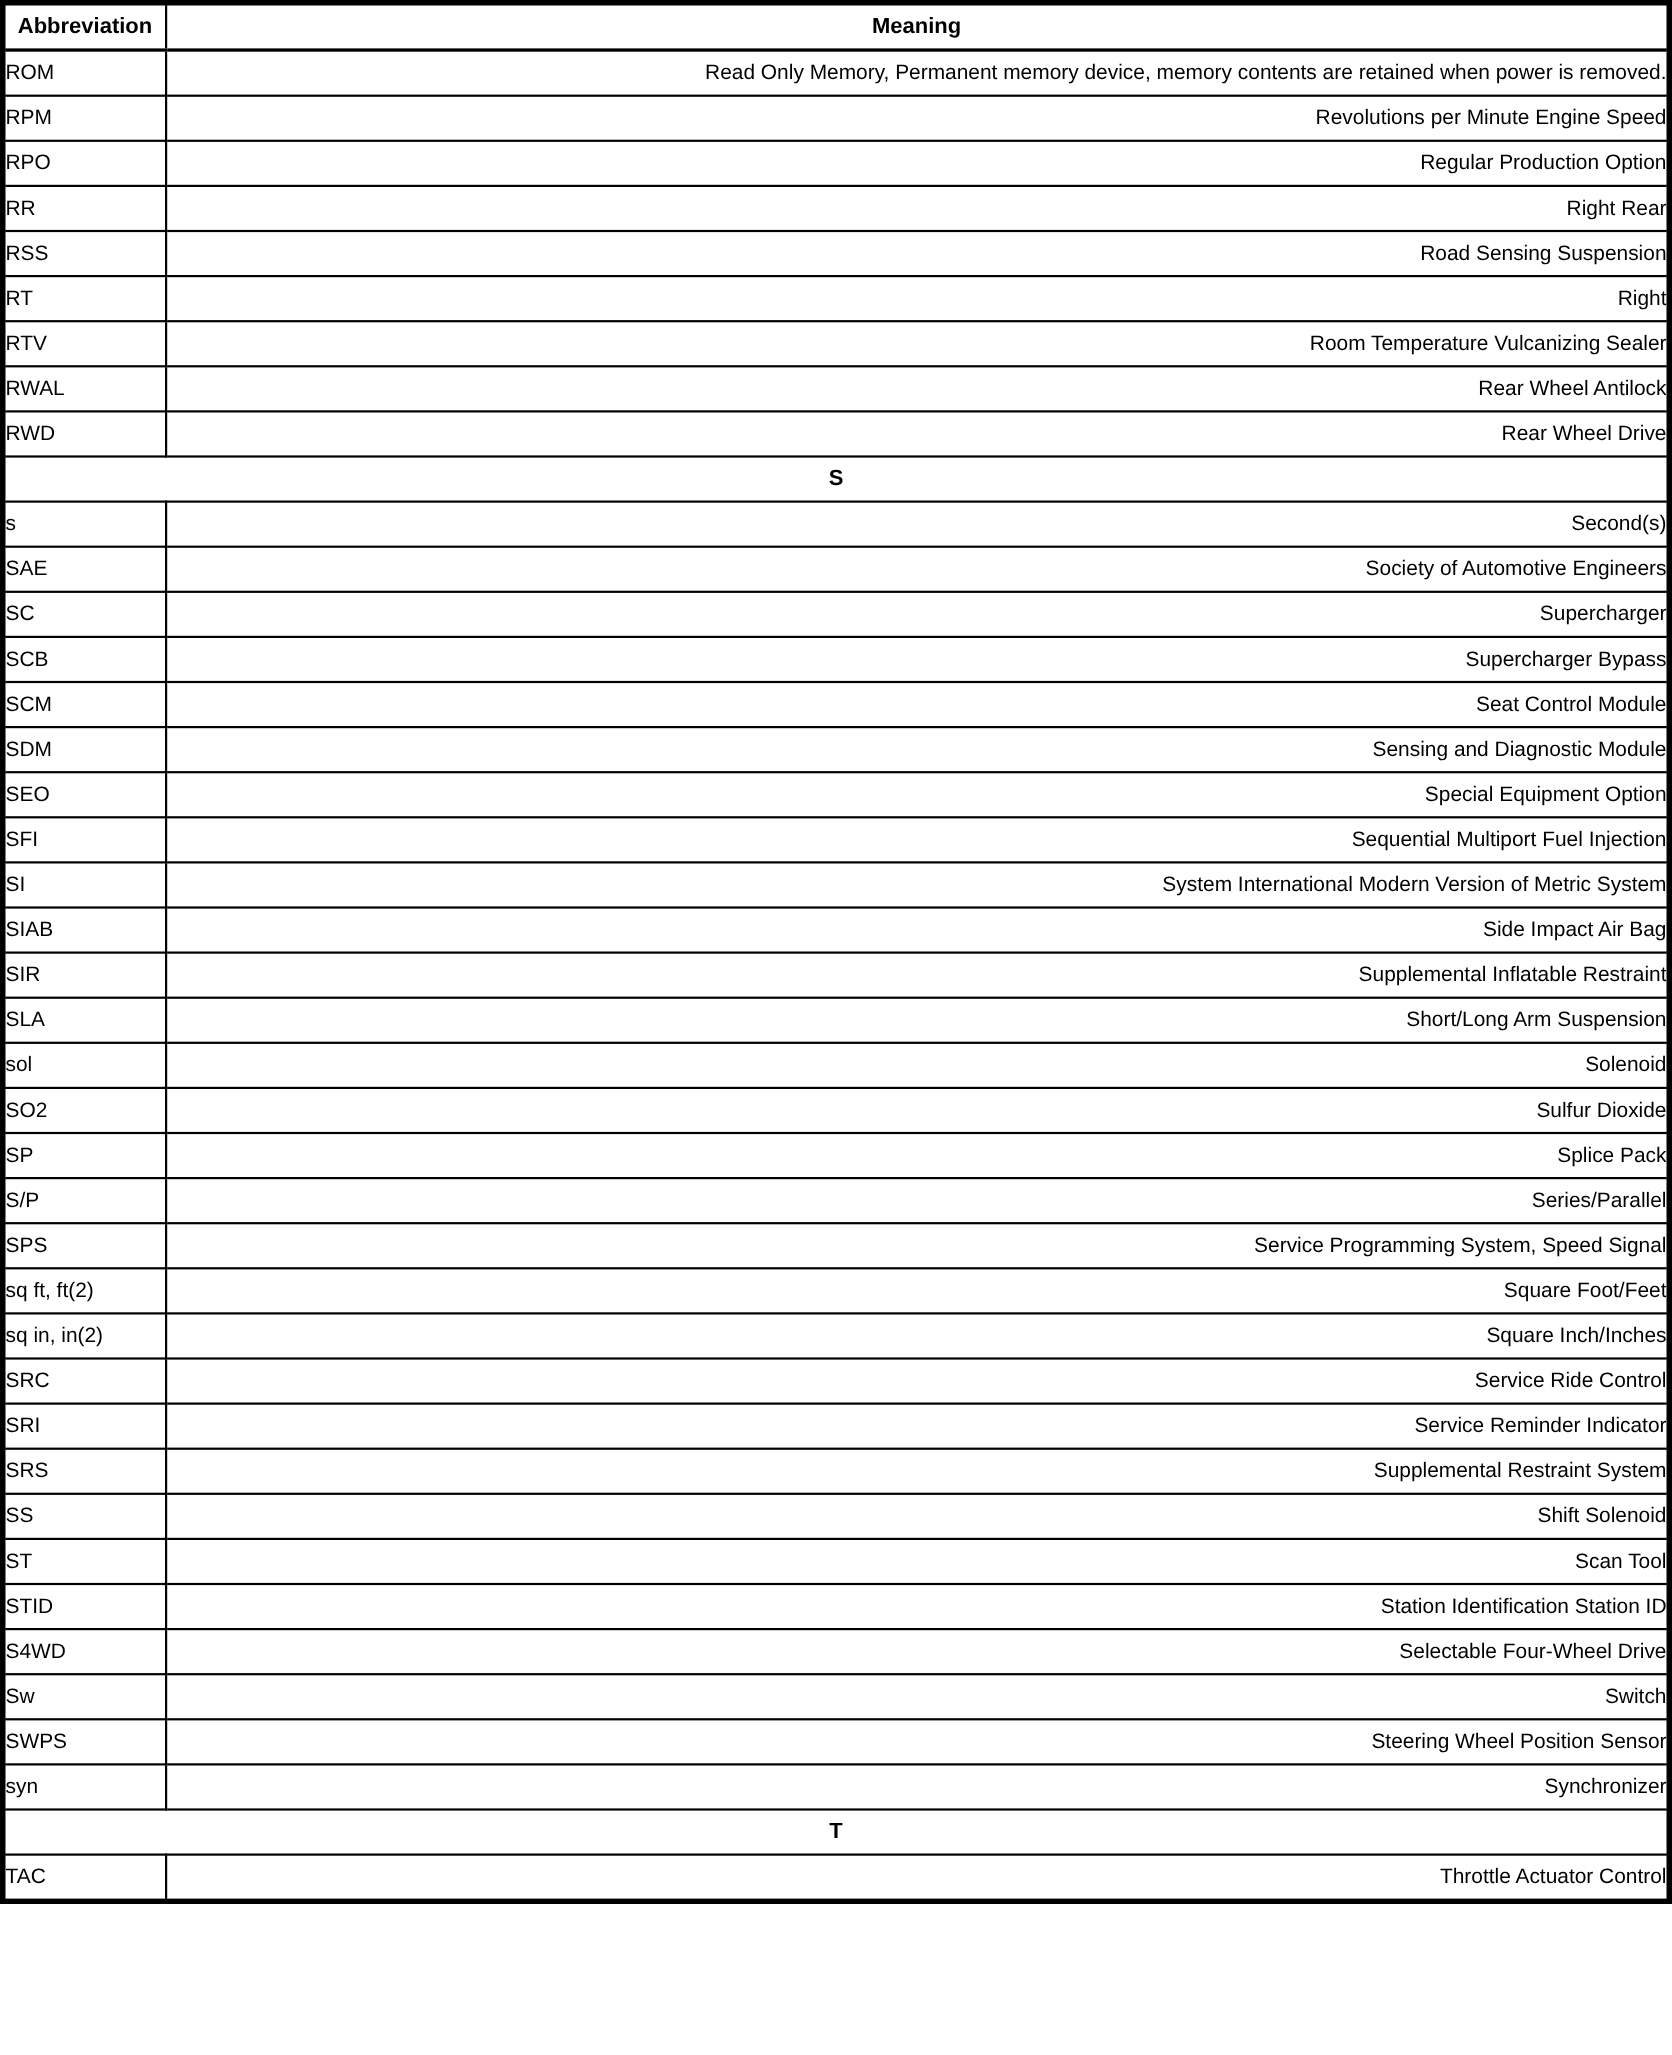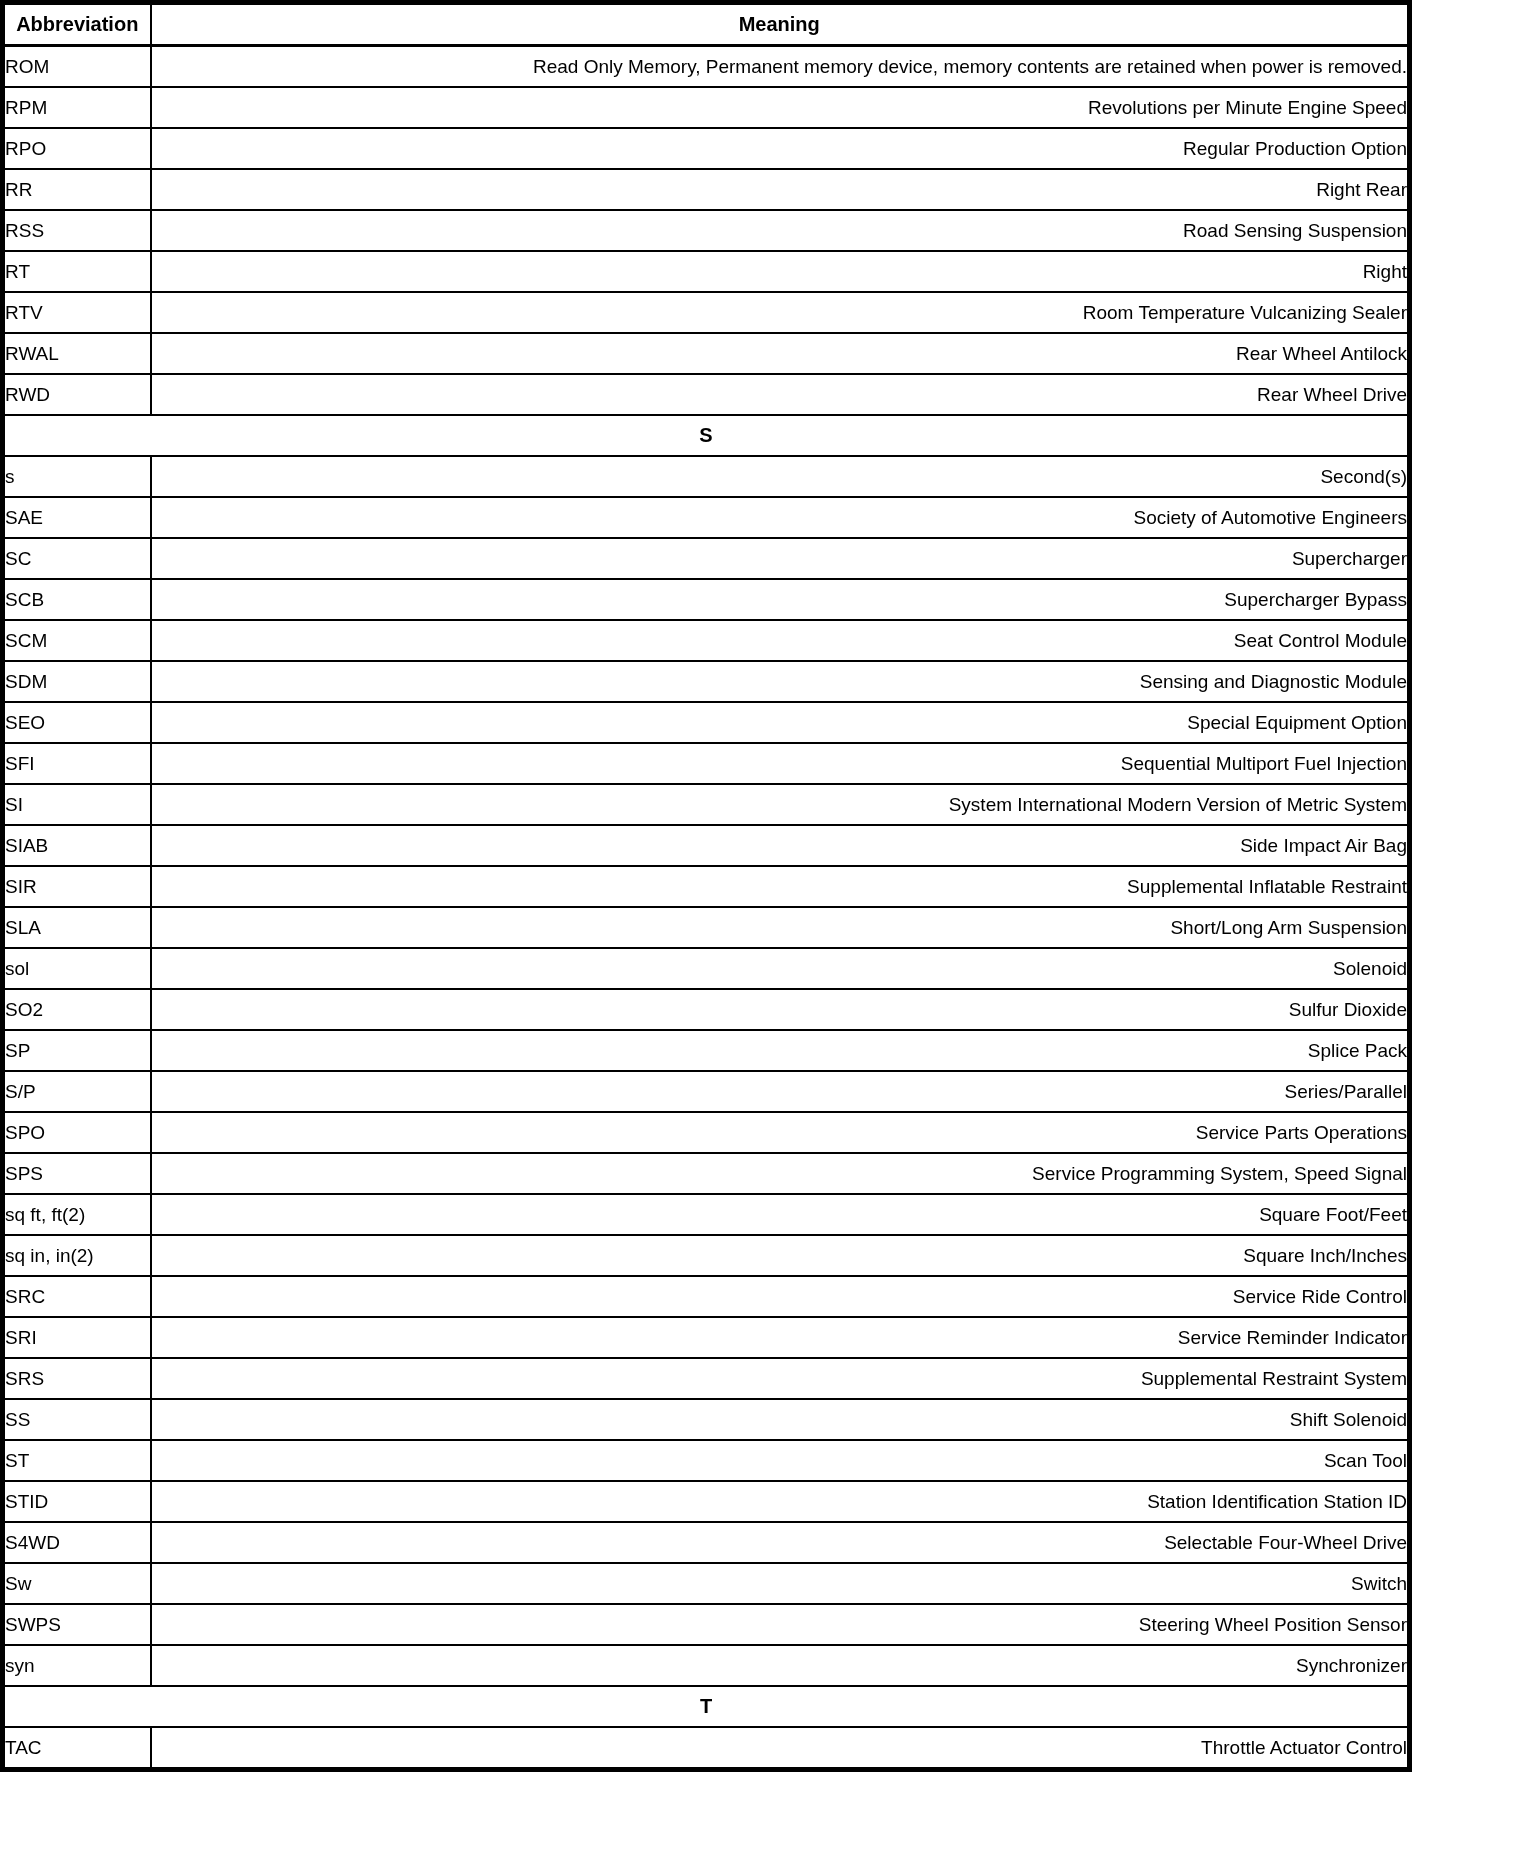--- a/index.html
+++ b/index.html
@@ -7,21 +7,21 @@
     padding: 0;
     background: #ffffff;
   }
   .page {
     width: 1520px;
     box-sizing: border-box;
     font-family: "Liberation Sans", sans-serif;
     color: #000000;
   }
   table.abbr-table {
-    width: 1412px;
+    width: 1520px;
     border-collapse: collapse;
     table-layout: fixed;
     border: 5px solid #000000;
   }
   col.abbr-col { width: 148px; }
   col.meaning-col { width: auto; }
   th, td {
     border: 2px solid #000000;
     font-size: 19px;
     height: 39px;
@@ -164,24 +164,20 @@
         </tr>
         <tr>
           <td class="abbr-cell">SP</td>
           <td class="meaning-cell">Splice Pack</td>
         </tr>
         <tr>
           <td class="abbr-cell">S/P</td>
           <td class="meaning-cell">Series/Parallel</td>
         </tr>
         <tr>
-          <td class="abbr-cell">SPO</td>
-          <td class="meaning-cell">Service Parts Operations</td>
-        </tr>
-        <tr>
           <td class="abbr-cell">SPS</td>
           <td class="meaning-cell">Service Programming System, Speed Signal</td>
         </tr>
         <tr>
           <td class="abbr-cell">sq ft, ft(2)</td>
           <td class="meaning-cell">Square Foot/Feet</td>
         </tr>
         <tr>
           <td class="abbr-cell">sq in, in(2)</td>
           <td class="meaning-cell">Square Inch/Inches</td>

